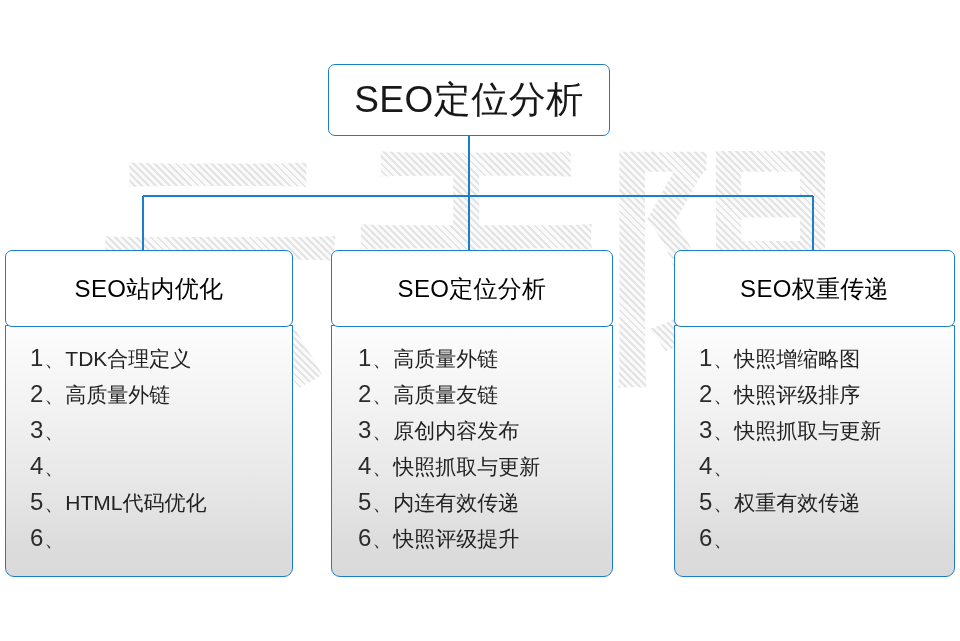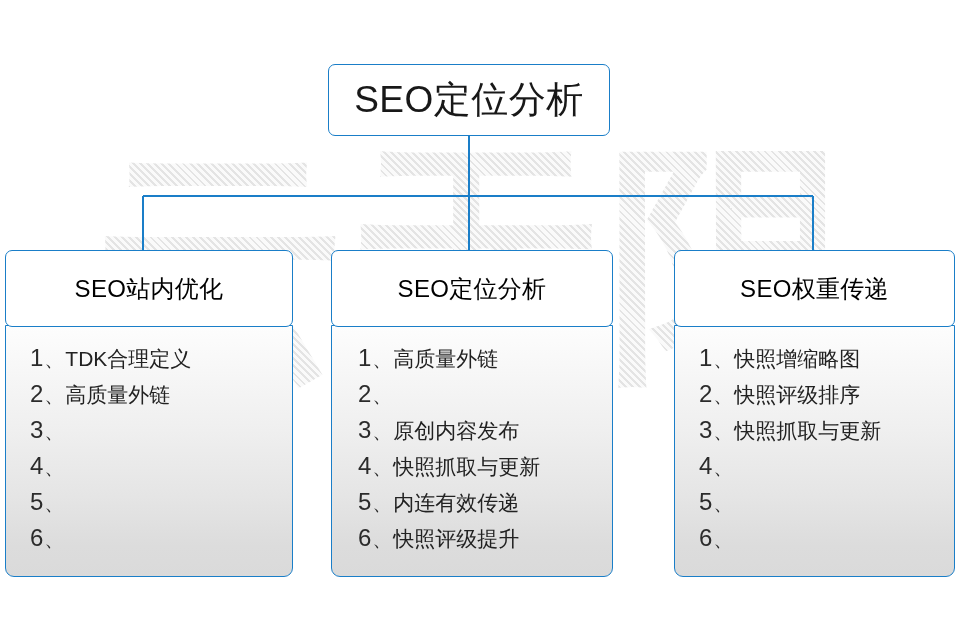--- a/index.html
+++ b/index.html
@@ -200,20 +200,21 @@
         <span class="num">3</span>
         <span class="sep">、</span>
       </div>
       <div class="li">
         <span class="num">4</span>
         <span class="sep">、</span>
       </div>
       <div class="li">
         <span class="num">5</span>
         <span class="sep">、</span>
+        <span class="txt">HTML代码优化</span>
       </div>
       <div class="li">
         <span class="num">6</span>
         <span class="sep">、</span>
       </div>
     </div>
   </div>
 
   <div class="column col-1">
     <div class="col-head">
@@ -221,20 +222,21 @@
     </div>
     <div class="col-body">
       <div class="li">
         <span class="num">1</span>
         <span class="sep">、</span>
         <span class="txt">高质量外链</span>
       </div>
       <div class="li">
         <span class="num">2</span>
         <span class="sep">、</span>
+        <span class="txt">高质量友链</span>
       </div>
       <div class="li">
         <span class="num">3</span>
         <span class="sep">、</span>
         <span class="txt">原创内容发布</span>
       </div>
       <div class="li">
         <span class="num">4</span>
         <span class="sep">、</span>
         <span class="txt">快照抓取与更新</span>
@@ -272,20 +274,21 @@
         <span class="sep">、</span>
         <span class="txt">快照抓取与更新</span>
       </div>
       <div class="li">
         <span class="num">4</span>
         <span class="sep">、</span>
       </div>
       <div class="li">
         <span class="num">5</span>
         <span class="sep">、</span>
+        <span class="txt">权重有效传递</span>
       </div>
       <div class="li">
         <span class="num">6</span>
         <span class="sep">、</span>
       </div>
     </div>
   </div>
 
 </div>
 

